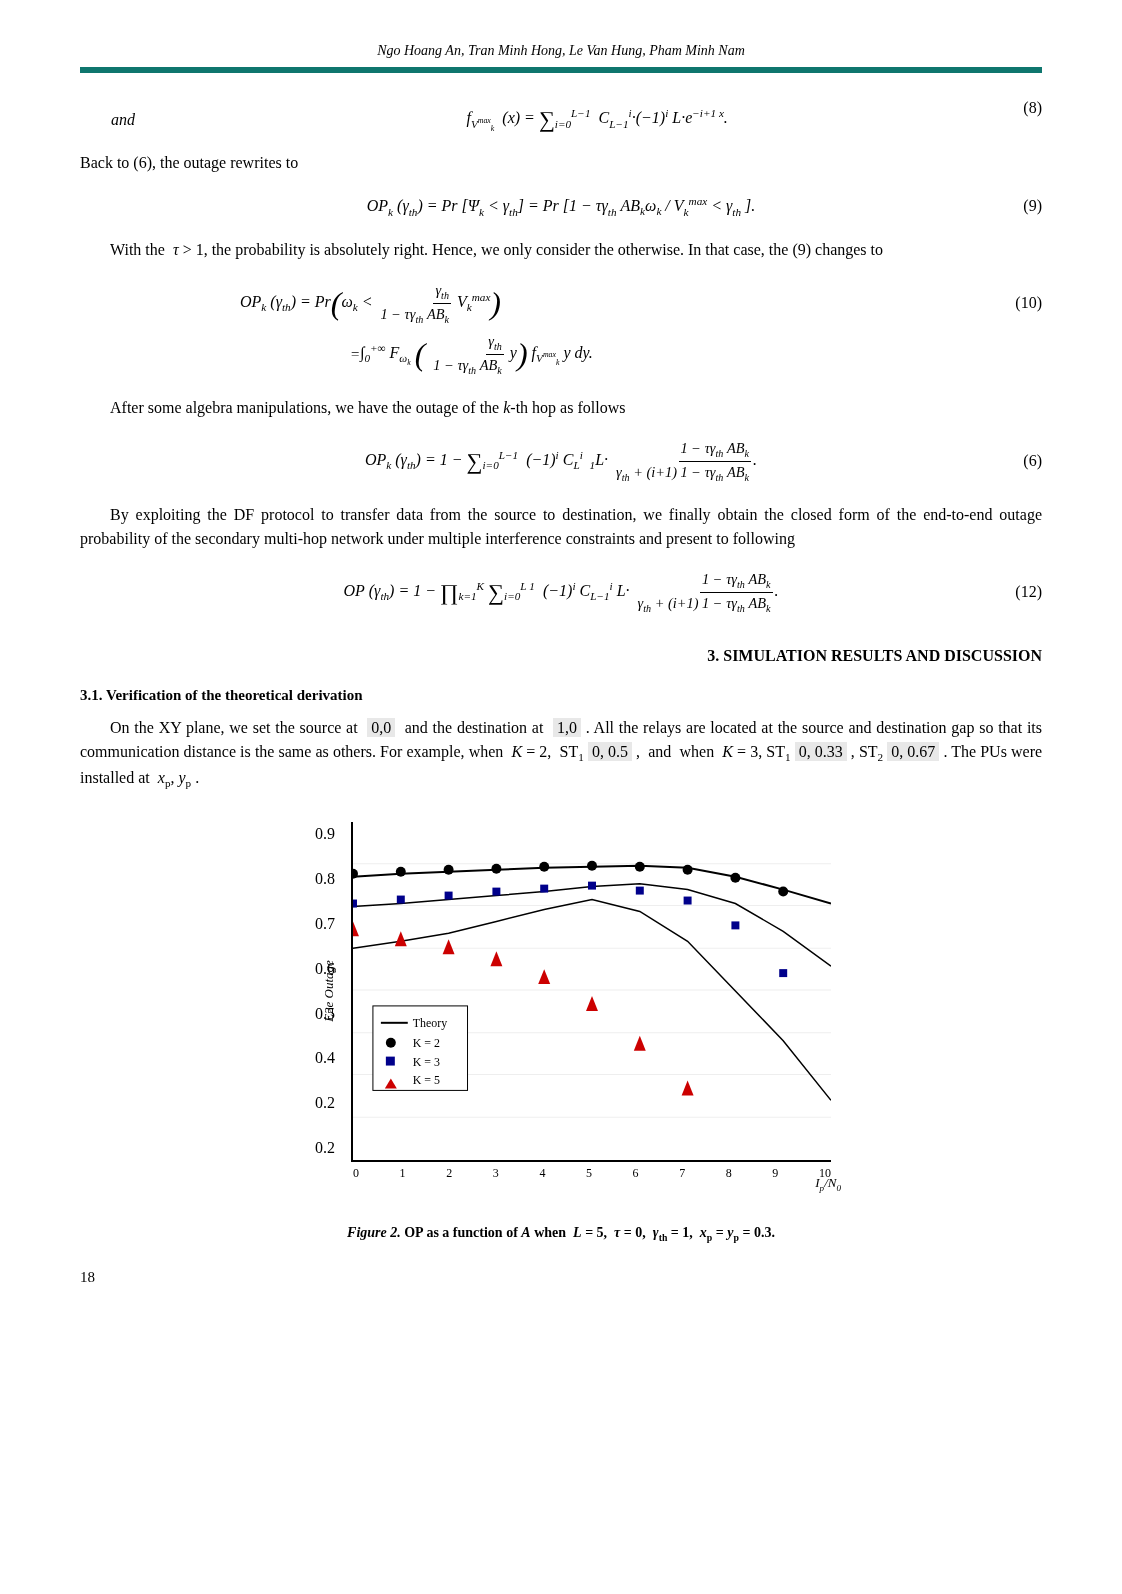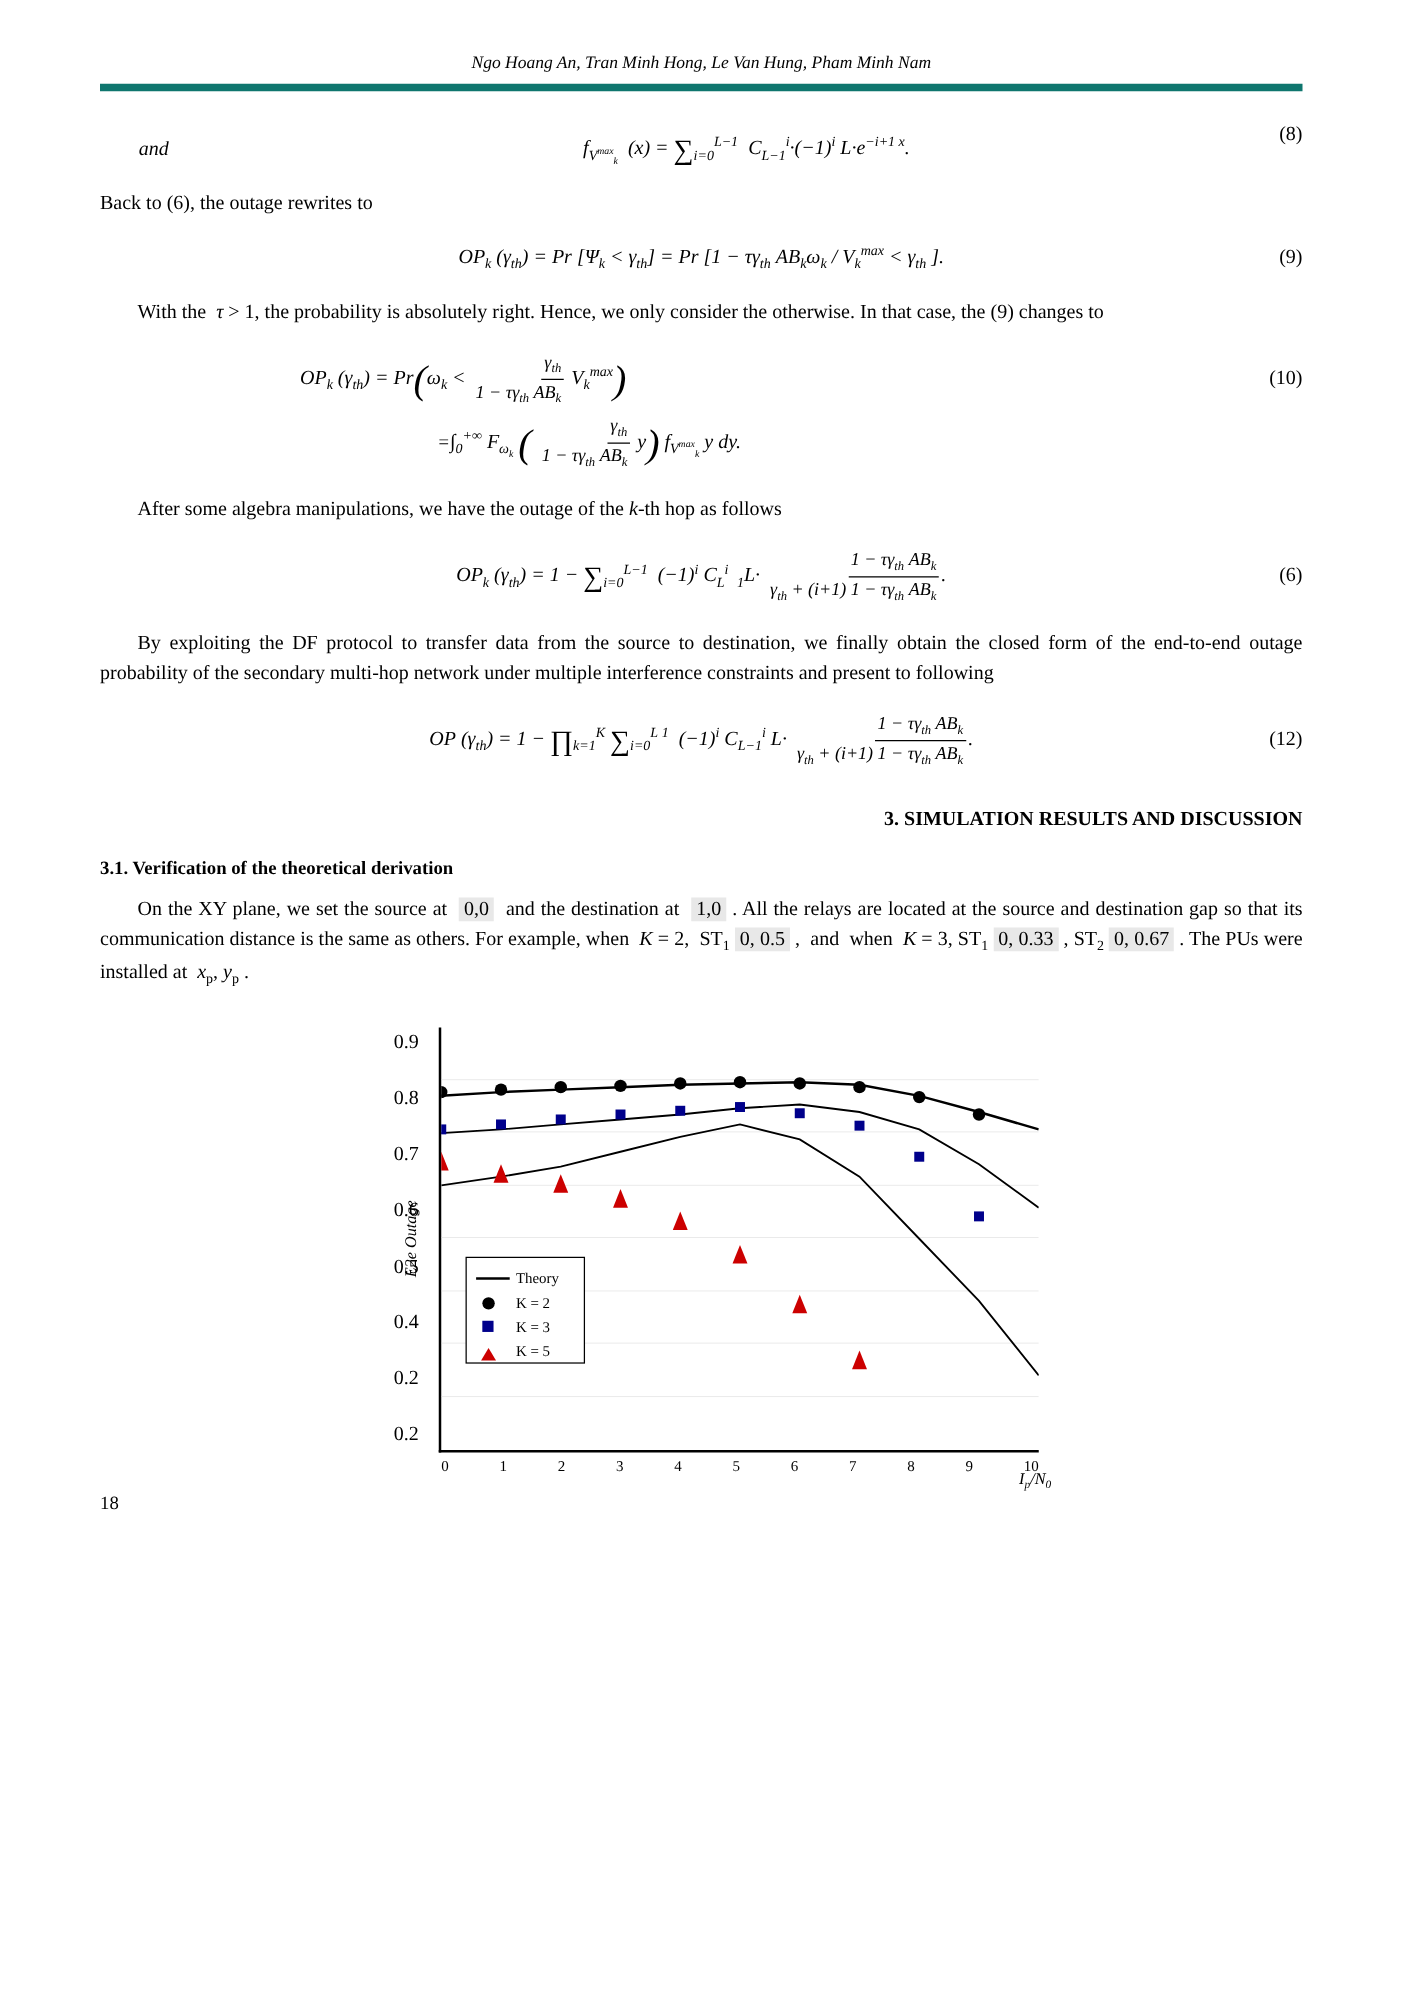--- a/index.html
+++ b/index.html
@@ -376,15 +376,18 @@
         <polygon points="38,258 44,268 32,268" fill="#cc0000"></polygon>
         <text x="60" y="264" font-family="Times New Roman" font-size="12" fill="#000">K = 5</text>
       </svg>
 
       <div class="chart-x-label" style="bottom:-35px; right:-10px;">
         <i>I</i><sub>p</sub>/<i>N</i><sub>0</sub>
       </div>
     </div>
   </div>
 
+  <div class="figure-caption" style="margin-top:50px;">
+    <span style="font-style:italic; font-weight:bold;">Figure 2.</span><span> OP as a function of <i>A</i> when &nbsp;<i>L</i> = 5, &nbsp;<i>τ</i> = 0, &nbsp;<i>γ</i><sub>th</sub> = 1, &nbsp;<i>x</i><sub>p</sub> = <i>y</i><sub>p</sub> = 0.3.</span>
+  </div>
 </div>
 
 <div class="page-number">18</div>
 
 </body></html>

